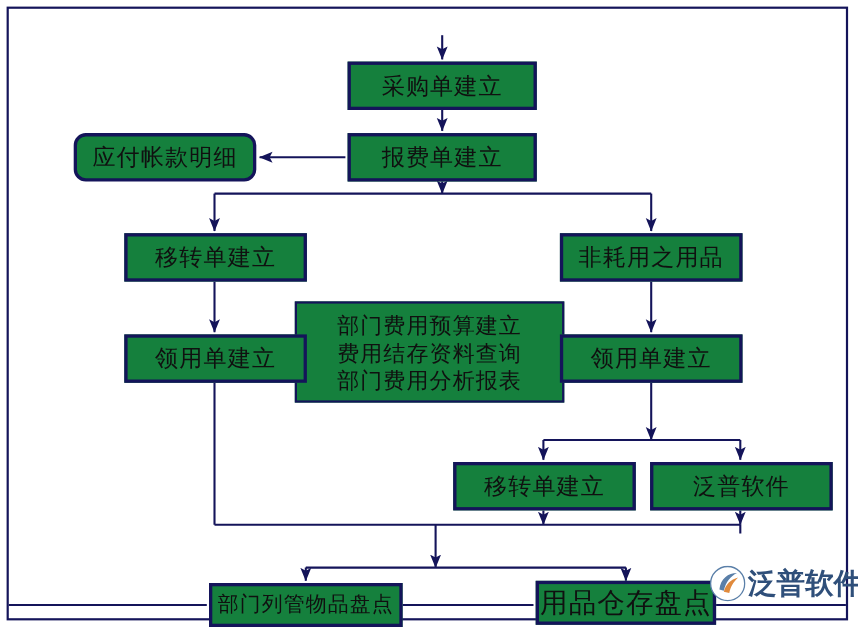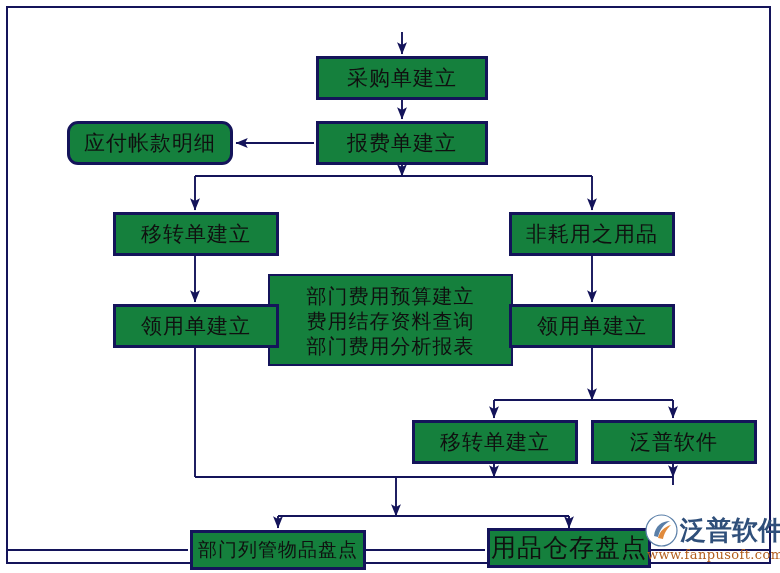--- a/index.html
+++ b/index.html
@@ -226,16 +226,15 @@
     <div class="logo-row">
       <span class="logo-mark">
         <svg width="33" height="33" viewBox="0 0 33 33" xmlns="http://www.w3.org/2000/svg">
           <circle cx="16.5" cy="16.5" r="15.5" fill="#ffffff" stroke="#5a7fa8" stroke-width="1.2"></circle>
           <path d="M9,22 C10,12 17,7 25,7 C19,10 15,15 13,23 Z" fill="#5a7fa8"></path>
           <path d="M13,24 C15,17 19,13 26,11 C21,16 19,20 18,25 Z" fill="#e08a3c"></path>
         </svg>
       </span>
       <span class="logo-text">泛普软件</span>
     </div>
-    <div class="logo-url">www.fanpusoft.com</div>
   </div>
 
 </div>
 
 </body></html>

